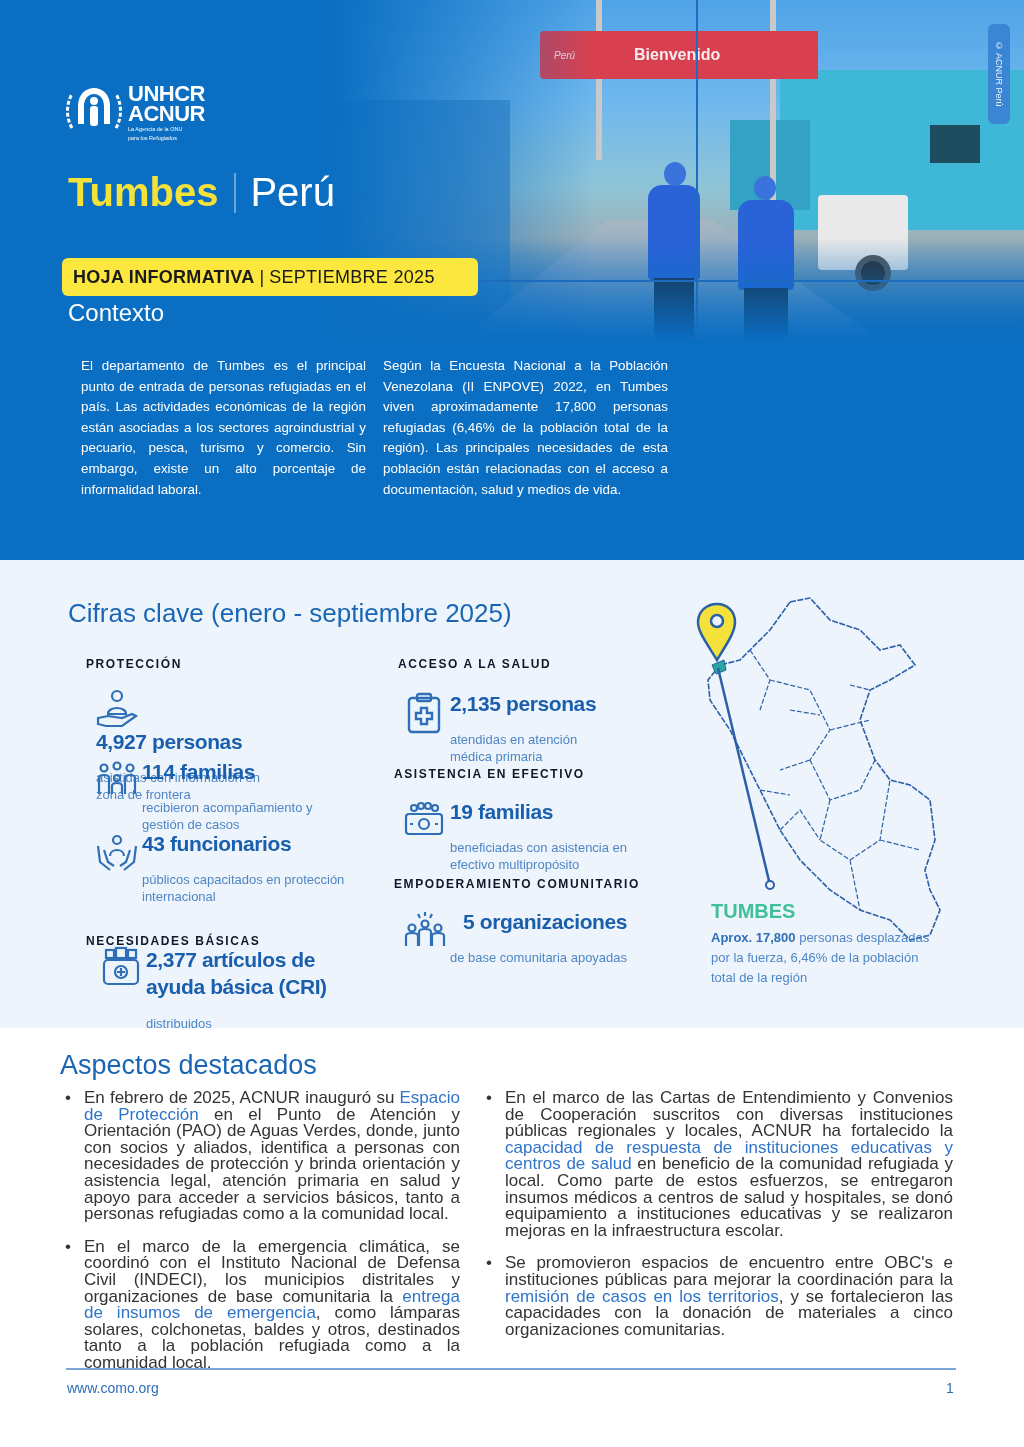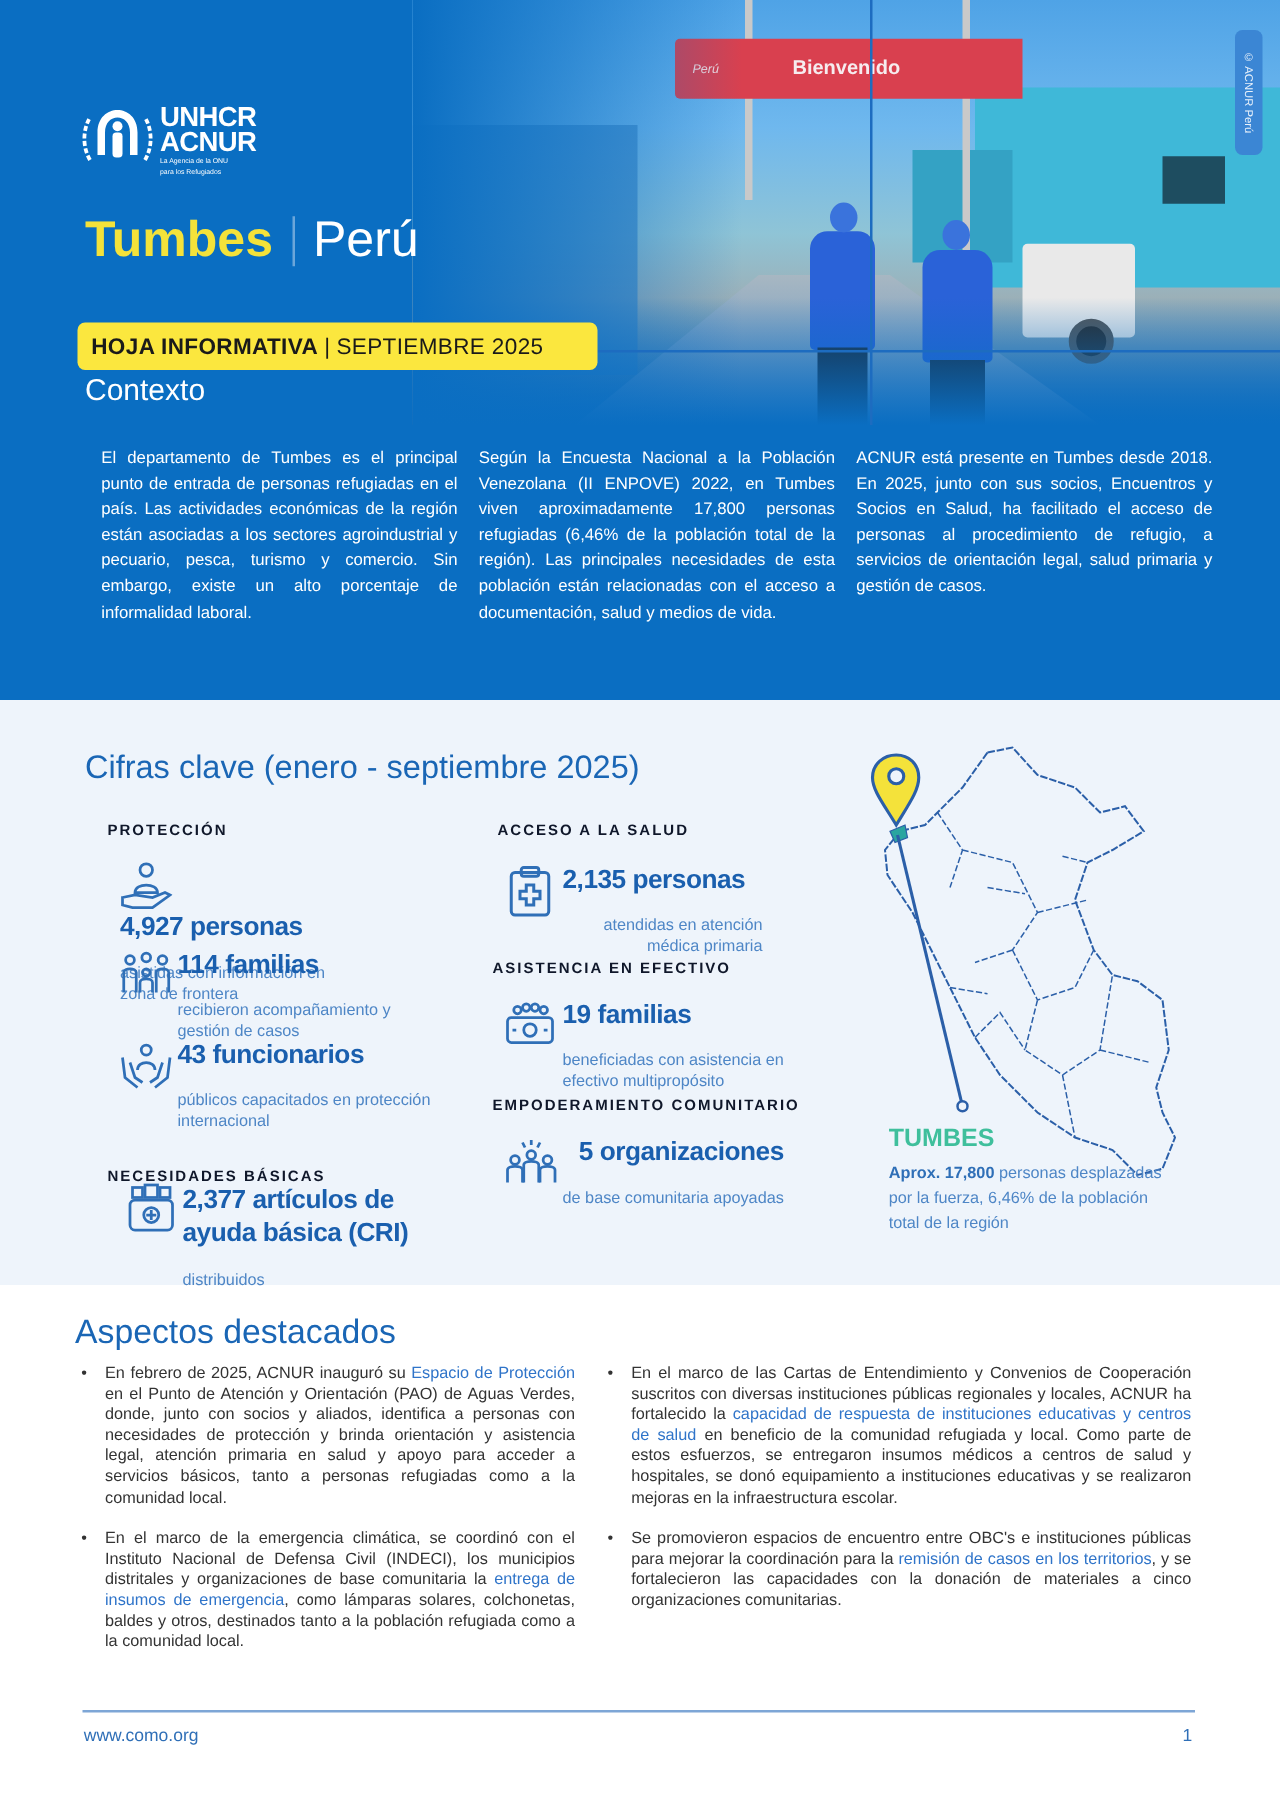--- a/index.html
+++ b/index.html
@@ -64,21 +64,21 @@
   .item-val { color: #1a5fae; font-weight: bold; font-size: 21px; line-height: 24px; letter-spacing: -0.4px; }
   .item-desc { color: #4e86c6; font-size: 13px; line-height: 17px; margin-top: 15px; }
 
   .map { position: absolute; left: 690px; top: 30px; width: 270px; height: 360px; }
   .map-label { position: absolute; left: 711px; top: 340px; color: #3fbf9c; font-weight: bold; font-size: 20px; }
   .map-desc { position: absolute; left: 711px; top: 368px; width: 230px; color: #4e86c6; font-size: 13px; line-height: 20px; }
   .map-desc b { color: #2f6fb7; }
 
   
   .hl-h { position: absolute; left: 60px; top: 1050px; color: #1a66b5; font-size: 27px; }
-  .hl-col { position: absolute; top: 1090px; width: 400px; font-size: 13px; line-height: 16.6px; color: #333; text-align: justify; }
+  .hl-col { position: absolute; top: 1090px; width: 400px; font-size: 17px; line-height: 16.6px; color: #333; text-align: justify; }
   .hl-col ul { list-style: none; }
   .hl-col li { position: relative; padding-left: 24px; margin-bottom: 16px; }
   .hl-col li::before { content: "•"; position: absolute; left: 5px; top: 0; color: #333; }
   .link { color: #2f74c9; }
 
   .footer-line { position: absolute; left: 66px; top: 1368px; width: 890px; height: 2px; background: #7ea6d6; }
   .footer-url { position: absolute; left: 67px; top: 1380px; color: #2f6fb7; font-size: 14px; }
   .footer-page { position: absolute; left: 946px; top: 1380px; color: #2f6fb7; font-size: 14px; }
 </style>
 </head>
@@ -137,21 +137,20 @@
   <div class="badge">
     <span class="badge-strong">HOJA INFORMATIVA</span>
     <span class="badge-sep">|</span>
     <span class="badge-date">SEPTIEMBRE 2025</span>
   </div>
 
   <div class="section-h-light">Contexto</div>
 
   <p class="ctx-col" style="left:81px;">El departamento de Tumbes es el principal punto de entrada de personas refugiadas en el país. Las actividades económicas de la región están asociadas a los sectores agroindustrial y pecuario, pesca, turismo y comercio. Sin embargo, existe un alto porcentaje de informalidad laboral.</p>
   <p class="ctx-col" style="left:383px;">Según la Encuesta Nacional a la Población Venezolana (II ENPOVE) 2022, en Tumbes viven aproximadamente 17,800 personas refugiadas (6,46% de la población total de la región). Las principales necesidades de esta población están relacionadas con el acceso a documentación, salud y medios de vida.</p>
-  <p class="ctx-col" style="left:685px;">ACNUR está presente en Tumbes desde 2018. En 2025, junto con sus socios, Encuentros y Socios en Salud, ha facilitado el acceso de personas al procedimiento de refugio, a servicios de orientación legal, salud primaria y gestión de casos.</p>
 </div>
 
 <div class="figs">
   <div class="figs-h">Cifras clave (enero - septiembre 2025)</div>
 
   <div class="cat" style="left:86px;top:97px;">PROTECCIÓN</div>
 
   <div class="item" style="left:96px;top:128px;width:260px;flex-direction:column;">
     <svg class="item-icon" viewBox="0 0 42 42" fill="none" stroke="#2f6fb7" stroke-width="2.2">
       <circle cx="21" cy="8" r="5"></circle>
@@ -215,21 +214,21 @@
   <div class="cat" style="left:398px;top:97px;">ACCESO A LA SALUD</div>
 
   <div class="item" style="left:404px;top:132px;width:260px;">
     <svg class="item-icon" viewBox="0 0 42 42" fill="none" stroke="#2f6fb7" stroke-width="2.4">
       <rect x="5" y="6" width="30" height="34" rx="3"></rect>
         <rect x="13" y="2" width="14" height="7" rx="2"></rect>
       <path d="M17 16 L23 16 L23 21 L28 21 L28 27 L23 27 L23 32 L17 32 L17 27 L12 27 L12 21 L17 21 Z"></path>
     </svg>
     <div>
       <div class="item-val">2,135 personas</div>
-      <div class="item-desc" style="width:160px;text-align:right;">atendidas en atención médica primaria</div>
+      <div class="item-desc" style="width:160px;">atendidas en atención médica primaria</div>
     </div>
   </div>
 
   <div class="cat" style="left:394px;top:207px;">ASISTENCIA EN EFECTIVO</div>
 
   <div class="item" style="left:404px;top:240px;width:270px;">
     <svg class="item-icon" viewBox="0 0 42 42" fill="none" stroke="#2f6fb7" stroke-width="2.2">
       <circle cx="10" cy="8" r="3"></circle>
         <circle cx="17" cy="6" r="3"></circle>
         <circle cx="24" cy="6" r="3"></circle>

